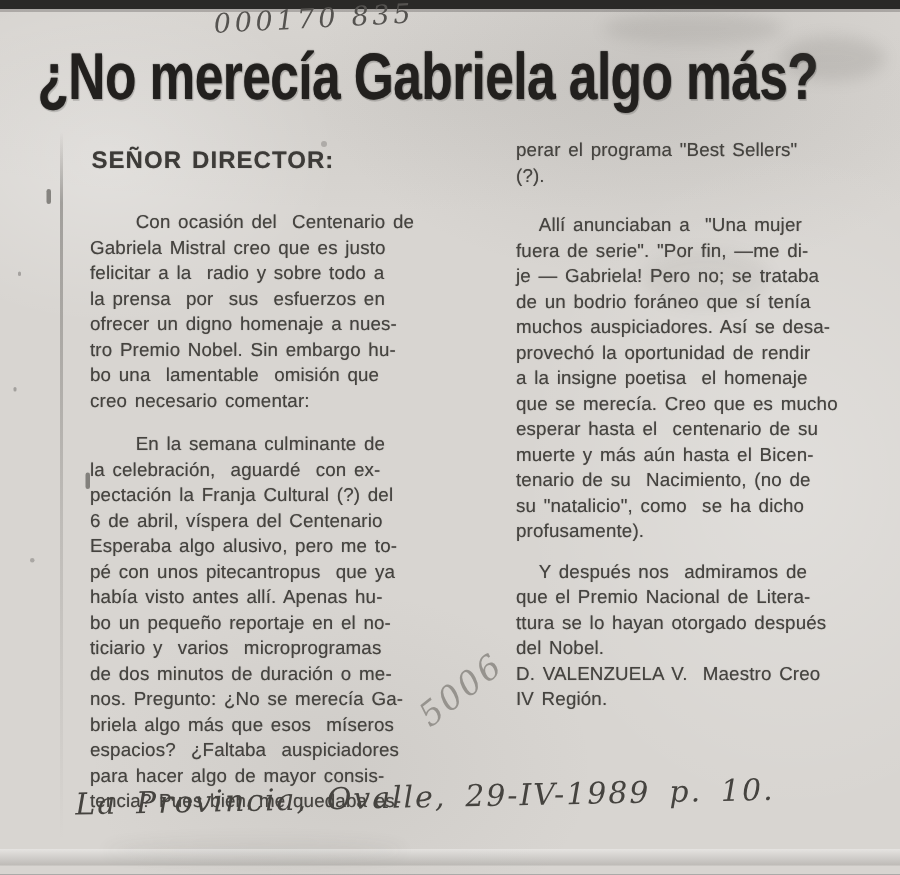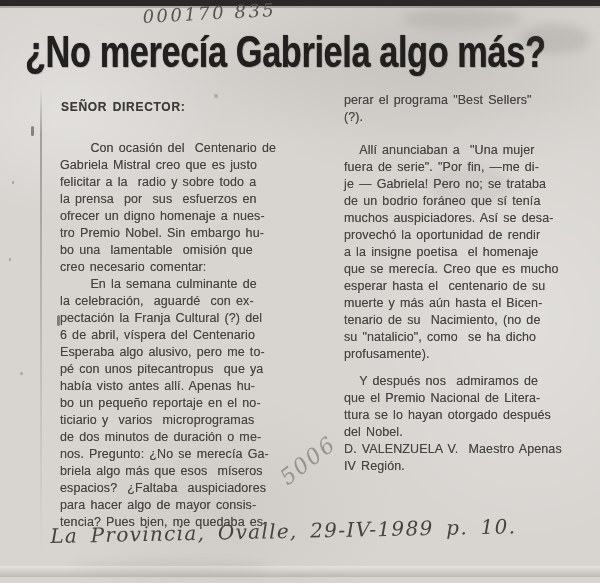--- a/index.html
+++ b/index.html
@@ -33,23 +33,23 @@
   }
   .pencil{
     position:absolute;left:276px;top:448px;font-size:22px;letter-spacing:2px;
     color:#96938e;transform:rotate(-38deg);
   }
   .col{position:absolute;width:242px;color:#45433f;font-size:12.5px;line-height:17px;
        letter-spacing:.1px;word-spacing:1.5px;
        text-shadow:0 0 .6px rgba(64,62,58,.55);}
   .col-left{left:60px;top:99px;}
   .col-right{left:344px;top:92px;}
-  .salutation{font-weight:bold;font-size:12px;letter-spacing:.7px;margin:0 0 24px 1px;color:#3d3b38;}
+  .salutation{font-weight:bold;font-size:16px;letter-spacing:.7px;margin:0 0 24px 1px;color:#3d3b38;}
   .para{margin:0;white-space:pre-wrap;}
-  .mb12{} .mb16{margin-bottom:16px;} .mb10{margin-bottom:10px;}
+  .mb12{margin-bottom:12px;} .mb16{margin-bottom:16px;} .mb10{margin-bottom:10px;}
   .mb20{} .mb24{margin-bottom:24px;}
   .crease{position:absolute;left:40px;top:88px;width:2px;height:472px;
     background:linear-gradient(to bottom, transparent, rgba(100,98,94,.5) 10%, rgba(100,98,94,.22) 55%, transparent);}
   .speck{position:absolute;background:#55534f;border-radius:2px;opacity:.65;}
   .s1{left:31px;top:126px;width:3px;height:10px;}
   .s2{left:57px;top:315px;width:3px;height:11px;}
   .s3{left:12px;top:181px;width:2px;height:3px;opacity:.4;}
   .s4{left:20px;top:372px;width:3px;height:3px;opacity:.35;}
   .s5{left:9px;top:258px;width:2px;height:3px;opacity:.4;}
   .s6{left:214px;top:94px;width:4px;height:4px;opacity:.3;border-radius:50%;}
@@ -112,21 +112,21 @@
 que se merecía. Creo que es mucho
 esperar hasta el  centenario de su
 muerte y más aún hasta el Bicen-
 tenario de su  Nacimiento, (no de
 su "natalicio", como  se ha dicho
 profusamente).</p>
     <p class="para mb20">   Y después nos  admiramos de
 que el Premio Nacional de Litera-
 ttura se lo hayan otorgado después
 del Nobel.</p>
-    <p class="para">D. VALENZUELA V.  Maestro Apenas
+    <p class="para">D. VALENZUELA V.  Maestro Creo
 IV Región.</p>
   </div>
 
   <div class="pencil handwriting">5006</div>
 
   <div class="citation handwriting">La Provincia, Ovalle, 29-IV-1989   p. 10.</div>
 
   <div class="crease"></div>
   <div class="speck s1"></div>
   <div class="speck s2"></div>

